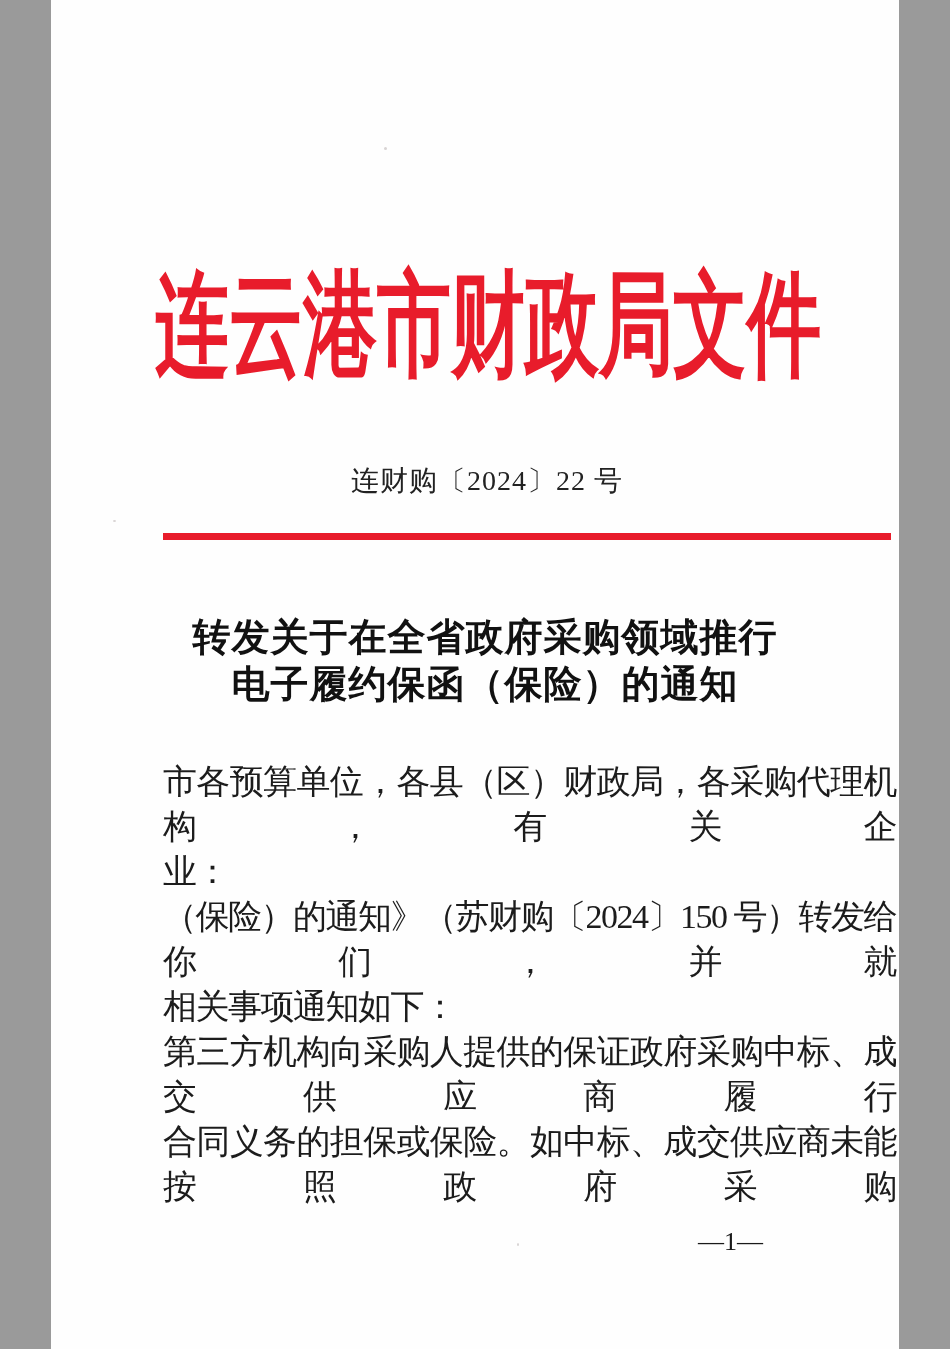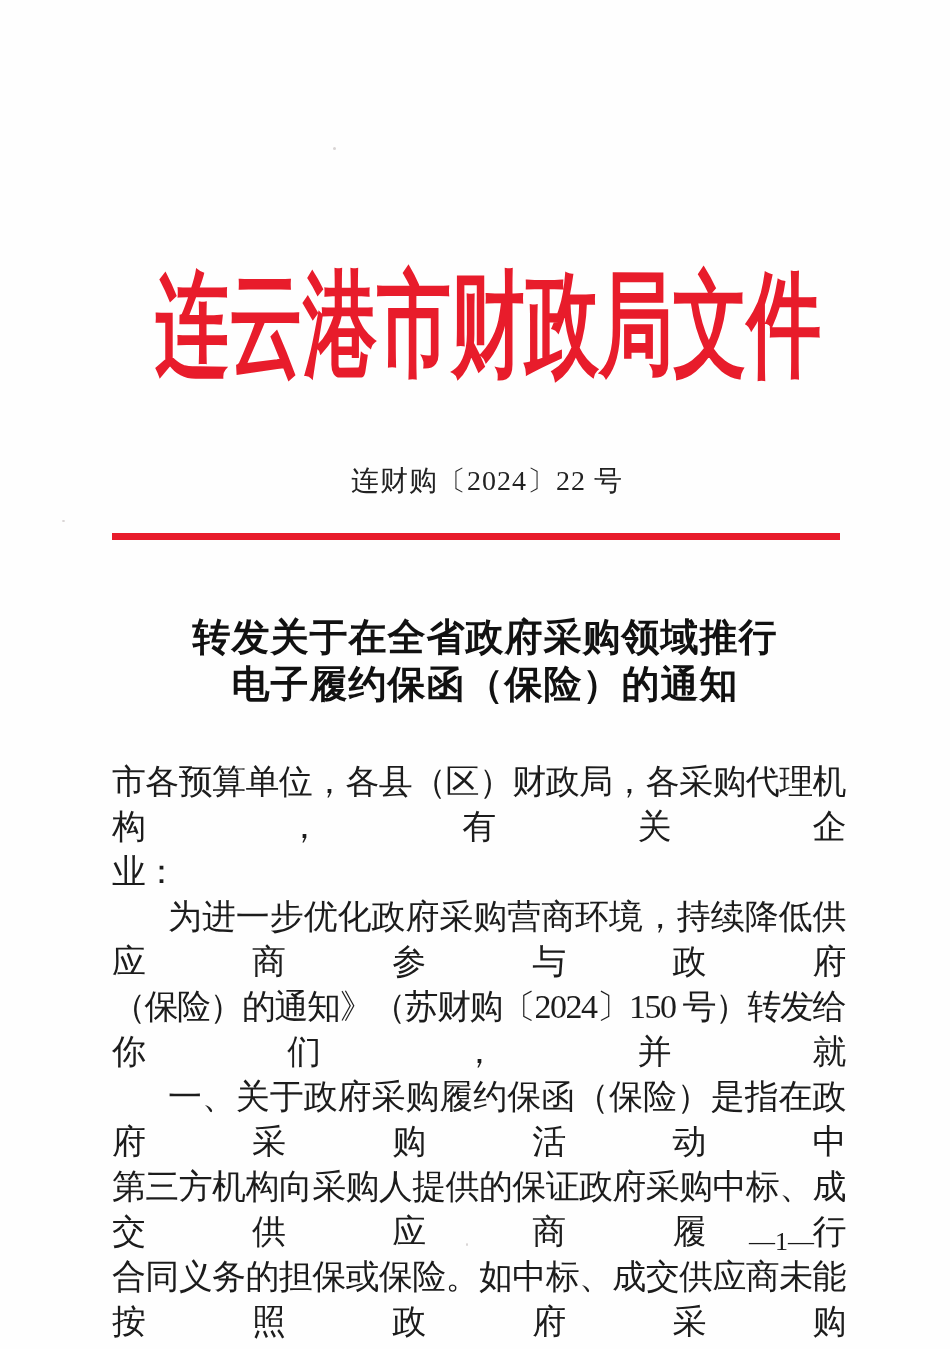--- a/index.html
+++ b/index.html
@@ -5,21 +5,21 @@
   :root {
     --accent-red: #e81c2b;
     --ink: #1c1c1c;
   }
   * { margin: 0; padding: 0; box-sizing: border-box; }
   html, body { background: #9a9a9a; }
   body { display: flex; justify-content: center; }
 
   .page {
     position: relative;
-    width: 950px;
+    width: 848px;
     height: 1349px;
     background: #fefefe;
     overflow: hidden;
     font-family: "Liberation Serif", "DejaVu Serif", serif;
     color: var(--ink);
   }
 
   
   .letterhead {
     position: absolute;
@@ -119,23 +119,22 @@
   <div class="red-divider"></div>
 
   <h1 class="doc-title">
     <span class="t-line">转发关于在全省政府采购领域推行</span>
     <span class="t-line">电子履约保函（保险）的通知</span>
   </h1>
 
   <div class="body-text">
     <div class="line fill">市各预算单位，各县（区）财政局，各采购代理机构，有关企</div>
     <div class="line">业：</div>
-    <div class="line fill indent">为进一步优化政府采购营商环境，持续降低供应商参与政府</div>
     <div class="line fill">（保险）的通知》（苏财购〔2024〕150 号）转发给你们，并就</div>
-    <div class="line fill indent">一、关于政府采购履约保函（保险）是指在政府采购活动中</div>
+    <div class="line">相关事项通知如下：</div>
     <div class="line fill">第三方机构向采购人提供的保证政府采购中标、成交供应商履行</div>
     <div class="line fill">合同义务的担保或保险。如中标、成交供应商未能按照政府采购</div>
   </div>
 
   <div class="page-number">—1—</div>
 
   <span class="speck s1"></span>
   <span class="speck s2"></span>
   <span class="speck s3"></span>
 

